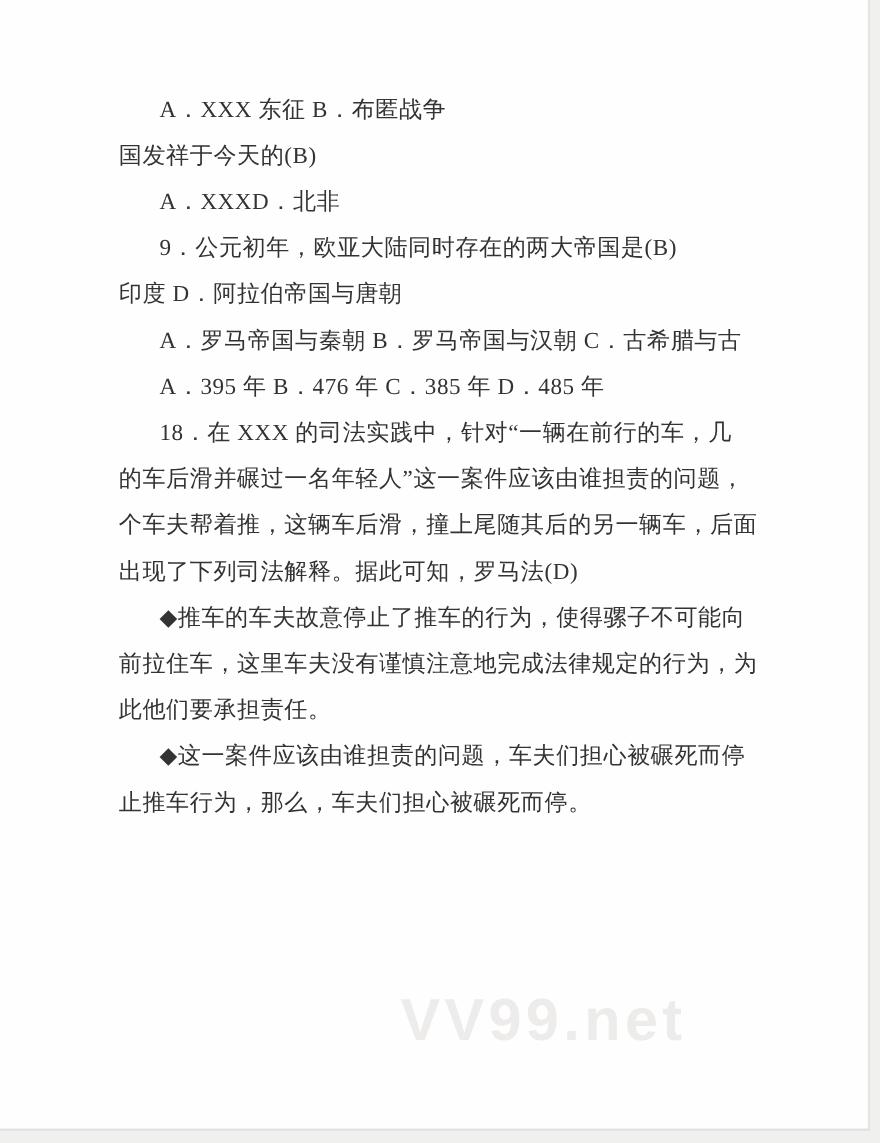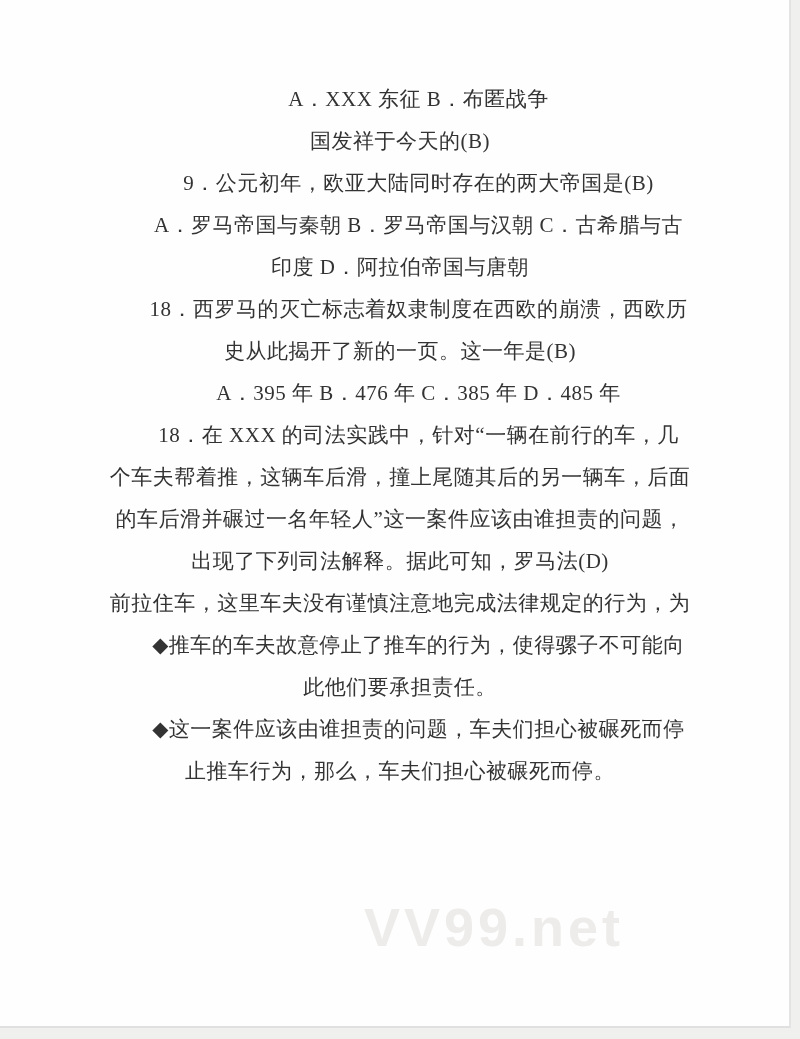--- a/index.html
+++ b/index.html
@@ -34,21 +34,20 @@
     font-size: 21px;
     line-height: 42px;
     letter-spacing: 0.5px;
     color: #333333;
   }
   .para {
     margin: 0;
   }
   .line {
     white-space: nowrap;
-    text-align: center;
   }
   .line.indent {
     padding-left: 37px;
   }
   .watermark {
     position: absolute;
     left: 364px;
     top: 900px;
     z-index: 1;
     font-family: "Liberation Sans", "DejaVu Sans", sans-serif;
@@ -66,42 +65,41 @@
 <div class="page">
   <div class="watermark">VV99.net</div>
   <div class="content">
       <div class="para">
         <div class="line indent">A．XXX 东征 B．布匿战争</div>
       </div>
       <div class="para">
         <div class="line">国发祥于今天的(B)</div>
       </div>
       <div class="para">
+        <div class="line indent">A．XXXD．北非</div>
+      </div>
+      <div class="para">
         <div class="line indent">9．公元初年，欧亚大陆同时存在的两大帝国是(B)</div>
       </div>
       <div class="para">
+        <div class="line">印度 D．阿拉伯帝国与唐朝</div>
         <div class="line indent">A．罗马帝国与秦朝 B．罗马帝国与汉朝 C．古希腊与古</div>
-        <div class="line">印度 D．阿拉伯帝国与唐朝</div>
-      </div>
-      <div class="para">
-        <div class="line indent">18．西罗马的灭亡标志着奴隶制度在西欧的崩溃，西欧历</div>
-        <div class="line">史从此揭开了新的一页。这一年是(B)</div>
       </div>
       <div class="para">
         <div class="line indent">A．395 年 B．476 年 C．385 年 D．485 年</div>
       </div>
       <div class="para">
         <div class="line indent">18．在 XXX 的司法实践中，针对“一辆在前行的车，几</div>
+        <div class="line">的车后滑并碾过一名年轻人”这一案件应该由谁担责的问题，</div>
         <div class="line">个车夫帮着推，这辆车后滑，撞上尾随其后的另一辆车，后面</div>
-        <div class="line">的车后滑并碾过一名年轻人”这一案件应该由谁担责的问题，</div>
         <div class="line">出现了下列司法解释。据此可知，罗马法(D)</div>
       </div>
       <div class="para">
+        <div class="line indent">◆推车的车夫故意停止了推车的行为，使得骡子不可能向</div>
         <div class="line">前拉住车，这里车夫没有谨慎注意地完成法律规定的行为，为</div>
-        <div class="line indent">◆推车的车夫故意停止了推车的行为，使得骡子不可能向</div>
         <div class="line">此他们要承担责任。</div>
       </div>
       <div class="para">
         <div class="line indent">◆这一案件应该由谁担责的问题，车夫们担心被碾死而停</div>
         <div class="line">止推车行为，那么，车夫们担心被碾死而停。</div>
       </div>
     </div>
 </div>
 
 </body></html>

